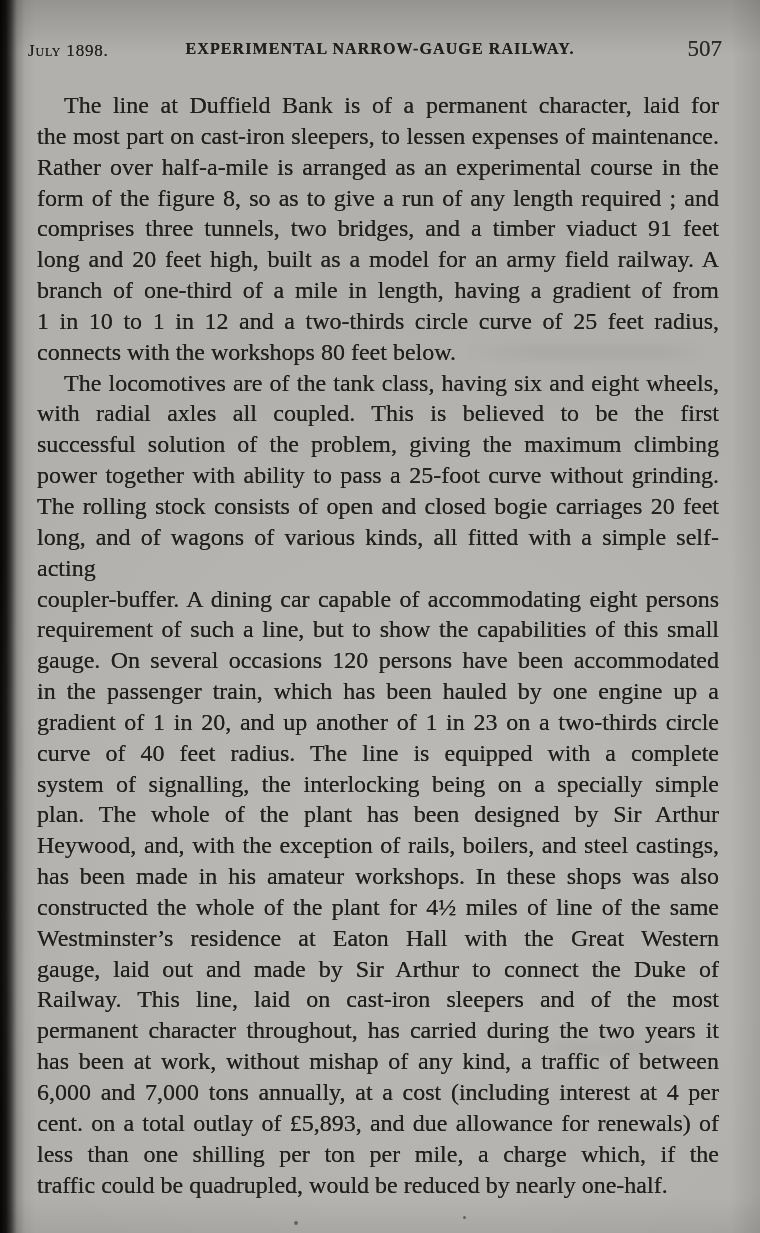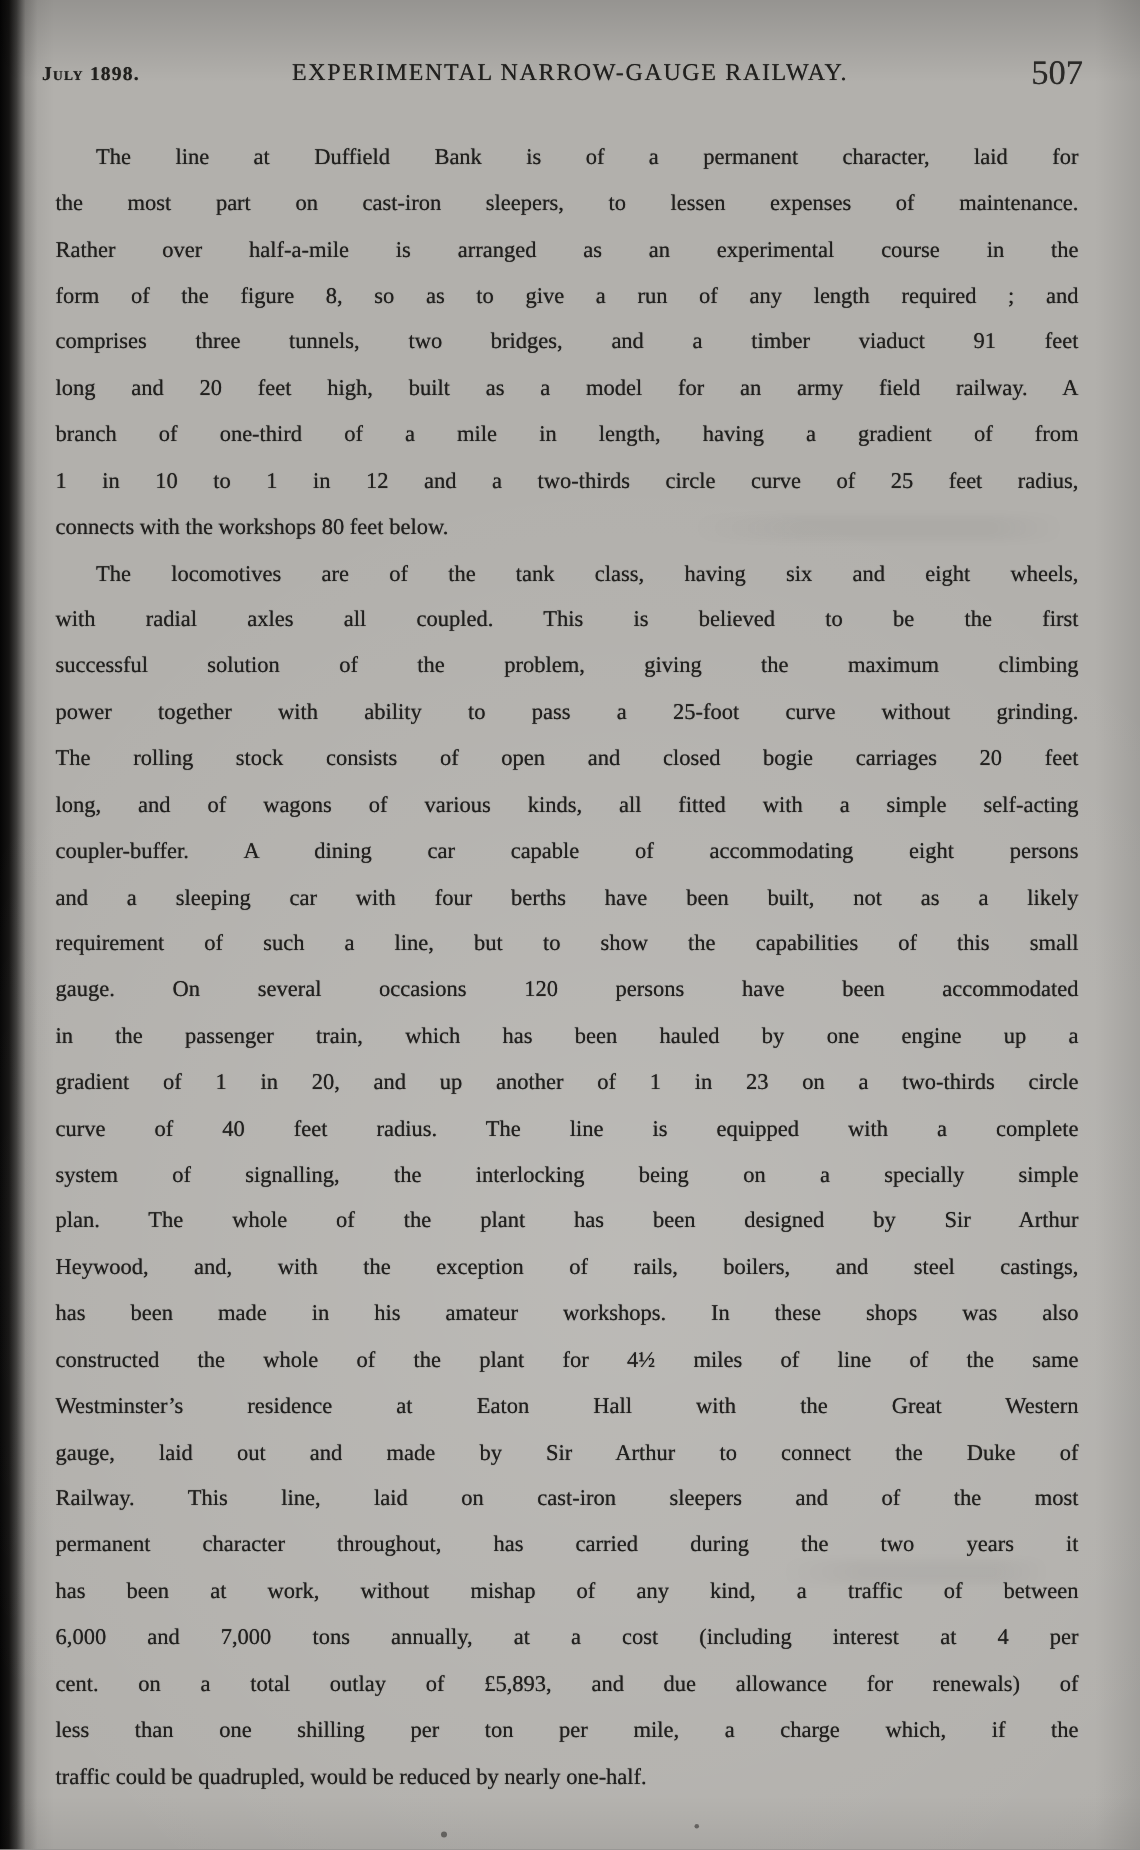--- a/index.html
+++ b/index.html
@@ -35,50 +35,50 @@
   .speck-b { left:463px; top:1216px; width:3px; height:3px; }
 
   .header {
     position: absolute;
     top: 40px; left: 0; right: 0;
     height: 26px;
   }
   .header .date {
     position: absolute; left: 28px; top: 1px;
     font-variant: small-caps;
-    font-weight: 700;
-    font-size: 13px;
+    font-weight: 400;
+    font-size: 17px;
     letter-spacing: 0.8px;
     text-shadow: 0 0 0.5px rgba(33,32,30,0.8);
   }
   .header .title {
     position: absolute; left: 110px; right: 110px; top: 0;
     text-align: center;
-    font-weight: 400;
+    font-weight: 700;
     font-size: 16px;
     letter-spacing: 1.1px;
     text-shadow: 0 0 0.5px rgba(33,32,30,0.8);
   }
   .header .pageno {
     position: absolute; right: 38px; top: -4px;
     font-size: 23px;
     font-weight: 400;
     color: #2b2a28;
     text-shadow: 0 0 0.5px rgba(43,42,40,0.7);
     margin-left: 34px;
   }
 
   .body-text {
     position: absolute;
     top: 90px;
     left: 37px;
     width: 682px;
   }
   .ln {
-    font-size: 15px;
+    font-size: 24px;
     line-height: 30.85px;
     text-align: justify;
     text-align-last: justify;
     white-space: normal;
     text-shadow: 0 0 0.6px rgba(33,32,30,0.85);
   }
   .ln.first { text-indent: 27px; }
   .ln.last  { text-align-last: left; }
 </style>
 </head>
@@ -112,21 +112,20 @@
     </div>
 
     <div>
       <div class="ln first">The locomotives are of the tank class, having six and eight wheels,</div>
       <div class="ln">with radial axles all coupled.  This is believed to be the first</div>
       <div class="ln">successful solution of the problem, giving the maximum climbing</div>
       <div class="ln">power together with ability to pass a 25-foot curve without grinding.</div>
       <div class="ln">The rolling stock consists of open and closed bogie carriages 20 feet</div>
       <div class="ln">long, and of wagons of various kinds, all fitted with a simple self-acting</div>
       <div class="ln">coupler-buffer.  A dining car capable of accommodating eight persons</div>
-      <div class="ln">and a sleeping car with four berths have been built, not as a likely</div>
       <div class="ln">requirement of such a line, but to show the capabilities of this small</div>
       <div class="ln">gauge.  On several occasions 120 persons have been accommodated</div>
       <div class="ln">in the passenger train, which has been hauled by one engine up a</div>
       <div class="ln">gradient of 1 in 20, and up another of 1 in 23 on a two-thirds circle</div>
       <div class="ln">curve of 40 feet radius.  The line is equipped with a complete</div>
       <div class="ln">system of signalling, the interlocking being on a specially simple</div>
       <div class="ln">plan.  The whole of the plant has been designed by Sir Arthur</div>
       <div class="ln">Heywood, and, with the exception of rails, boilers, and steel castings,</div>
       <div class="ln">has been made in his amateur workshops.  In these shops was also</div>
       <div class="ln">constructed the whole of the plant for 4½ miles of line of the same</div>

